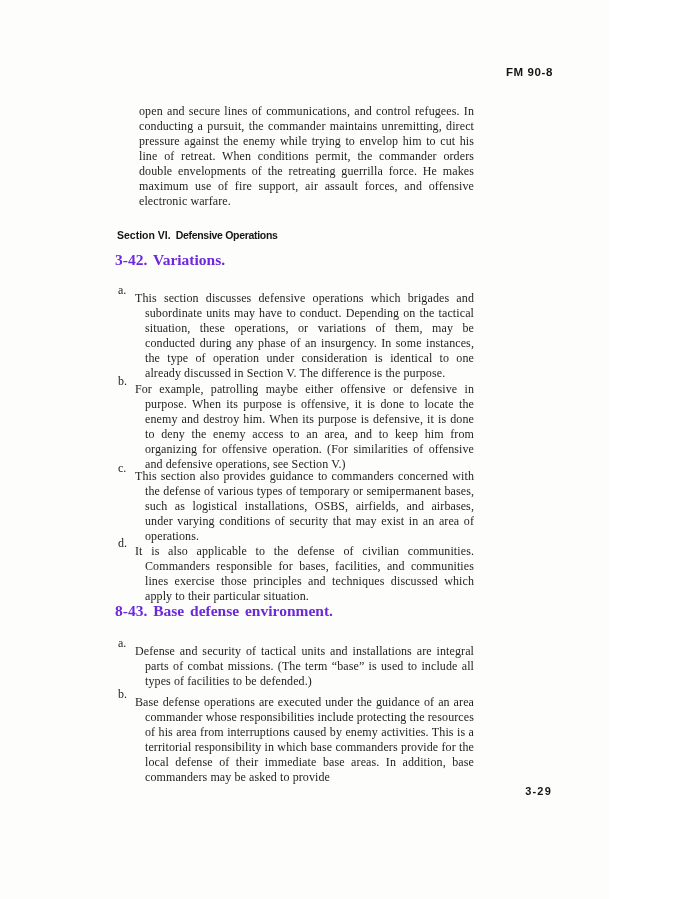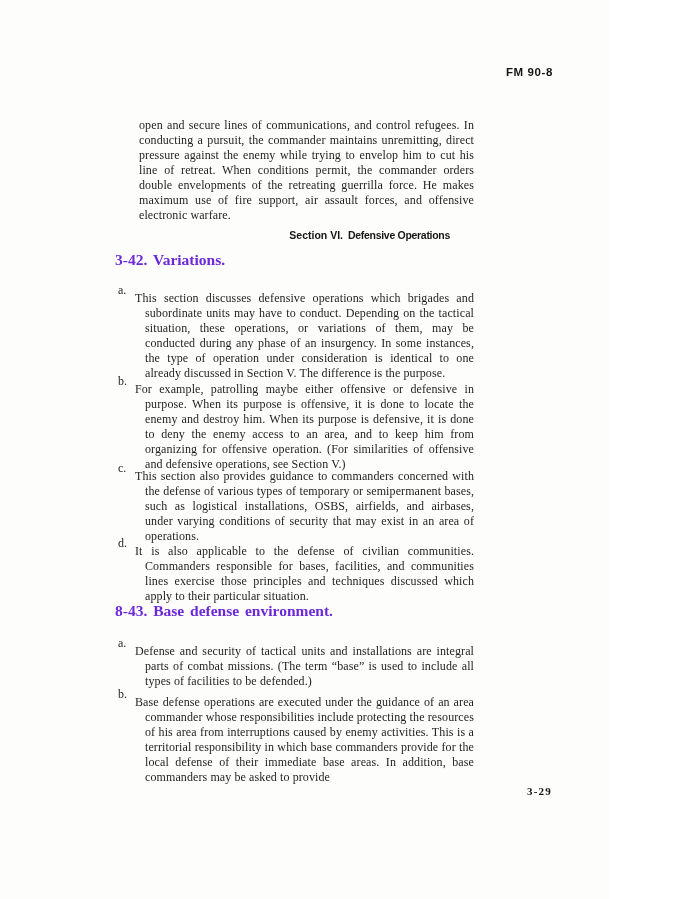--- a/index.html
+++ b/index.html
@@ -23,53 +23,53 @@
     font-family: "Liberation Sans", "DejaVu Sans", sans-serif;
     font-weight: bold;
     font-size: 11.5px;
     letter-spacing: 0.6px;
     color: #141414;
   }
   .page-number {
     position: absolute;
     top: 785px;
     right: 57px;
-    font-family: Liberation Serif, serif;
+    font-family: Liberation Sans, sans-serif;
     font-weight: bold;
     font-size: 11px;
     letter-spacing: 1.2px;
     color: #141414;
   }
   .content {
     position: absolute;
     left: 117px;
     top: 0;
     width: 357px;
   }
   .content p { margin: 0; }
   .body-text {
     font-size: 12px;
     line-height: 15px;
     text-align: justify;
     letter-spacing: 0.1px;
   }
   .intro {
     position: absolute;
-    top: 118px;
+    top: 104px;
     left: 22px;
     width: 335px;
   }
   .section-line {
     position: absolute;
     top: 229px;
     left: 0;
     width: 357px;
     padding-right: 24px;
     box-sizing: border-box;
-    text-align: right;
+    text-align: left;
     font-family: "Liberation Sans", "DejaVu Sans", sans-serif;
     font-weight: bold;
     font-size: 10.5px;
     color: #161616;
     white-space: nowrap;
   }
   .section-line .section-title {
     letter-spacing: -0.3px;
     margin-left: 5px;
   }

